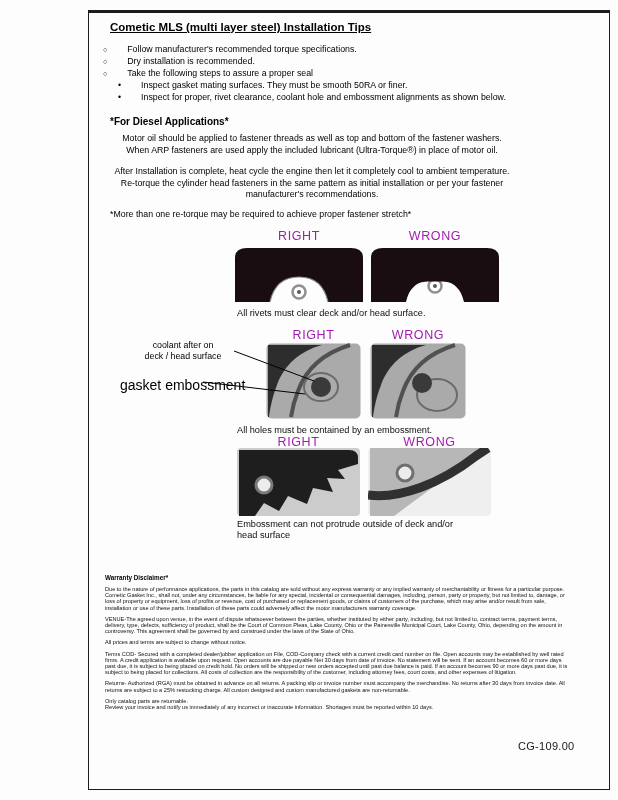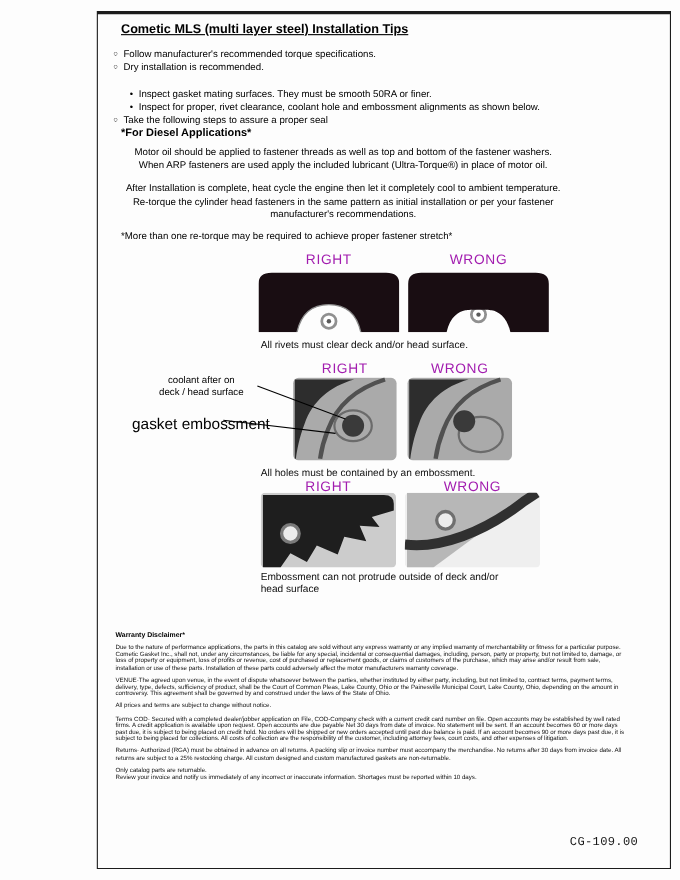--- a/index.html
+++ b/index.html
@@ -11,26 +11,26 @@
   }
   .abs { position:absolute; }
   .frame {
     left:88px; top:10px; width:522px; height:780px;
     border:1px solid #1c1c1c; border-top-width:3px;
   }
   .title {
     left:110px; top:21px; margin:0;
     font-size:11.5px; font-weight:bold; text-decoration:underline;
   }
-  .bullet { display:flex; gap:5px; align-items:flex-end; font-size:8.8px; }
+  .bullet { display:flex; gap:20px; align-items:flex-end; font-size:8.8px; }
   .mk0 { font-size:7px; position:relative; top:-1px; }
   .mk1 { font-size:8.8px; }
   .b1 { left:103px; top:44px; }
   .b2 { left:103px; top:56px; }
-  .b3 { left:103px; top:68px;margin-top:36px; }
+  .b3 { left:103px; top:68px; }
   .s1 { left:118px; top:80px; }
   .s2 { left:118px; top:92px; }
   .diesel-heading { left:110px; top:116px; font-size:10px; font-weight:bold; }
   .para { left:110px; width:404px; font-size:8.8px; line-height:11.6px;text-align:center; }
   .p1 { top:133px; }
   .p2 { top:166px; }
   .note { left:110px; top:209px; font-size:8.8px; }
   .dlabel { font-size:12.5px; text-align:center; letter-spacing:0.6px; color:#a21caf; }
   .r1-right-label { left:235px; top:229px; width:128px; }
   .r1-wrong-label { left:371px; top:229px; width:128px; }
@@ -48,21 +48,21 @@
   .r3-right-label { left:237px; top:435px; width:123px; }
   .r3-wrong-label { left:368px; top:435px; width:123px; }
   .r3-right { left:237px; top:448px; }
   .r3-wrong { left:368px; top:448px; }
   .cap3 { left:237px; top:519px; width:218px; line-height:11px; }
   .overlay { left:0; top:0; width:618px; height:800px; pointer-events:none; }
   .disclaimer { left:105px; top:574px; width:463px; }
   .disc-h { margin:0 0 5px 0; font-size:6.3px; font-weight:bold; }
   .disclaimer p { margin:0 0 5px 0; font-size:5.6px; line-height:6.2px; color:#111; }
   .disclaimer p.tight { margin-bottom:0; }
-  .footer { left:518px; top:760px; font-size:11px; letter-spacing:0.3px; color:#161616;font-family:Liberation Mono, monospace; }
+  .footer { left:518px; top:740px; font-size:11px; letter-spacing:0.3px; color:#161616; }
   svg { display:block; }
 </style>
 </head>
 <body>
 
 <div class="abs frame"></div>
 
 <h1 class="abs title">Cometic MLS (multi layer steel) Installation Tips</h1>
 
 <div class="abs bullet b1">

